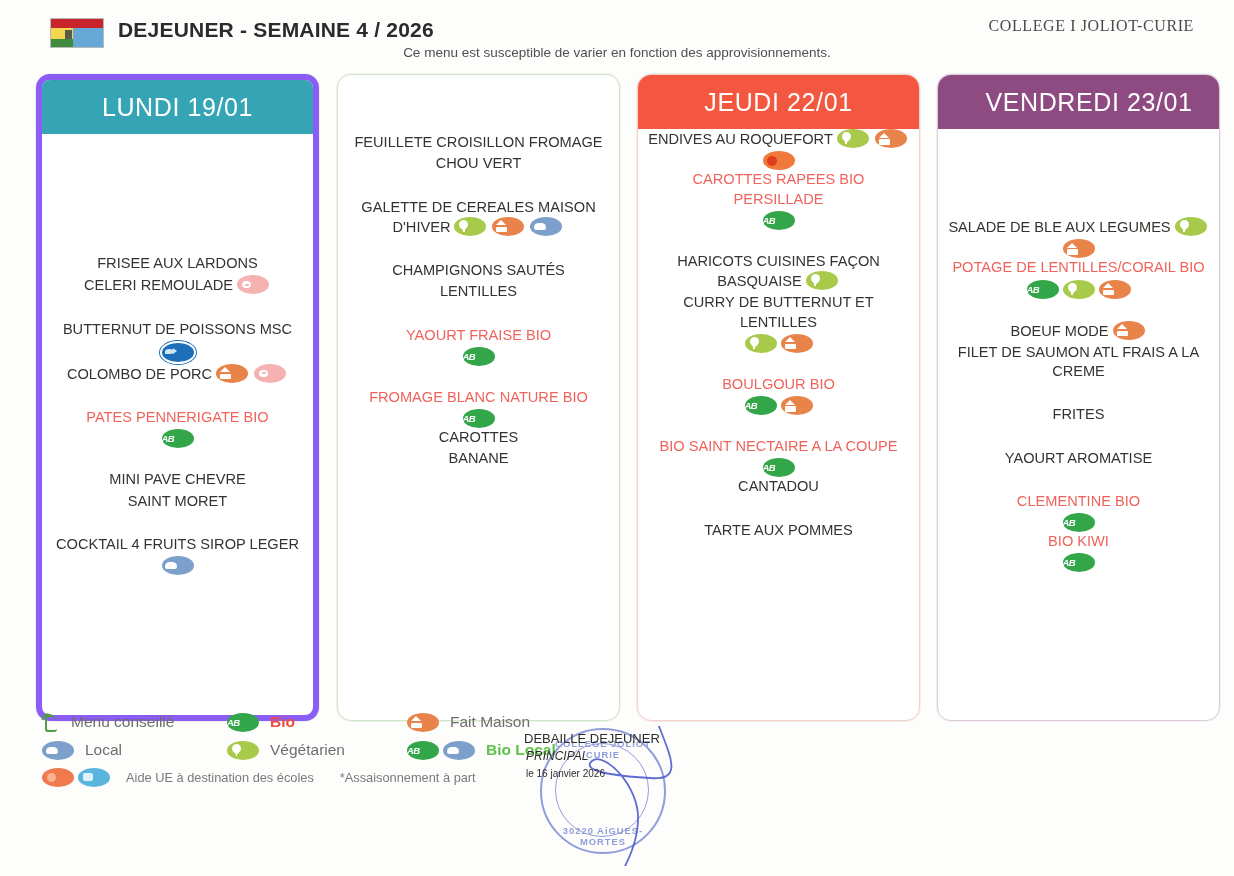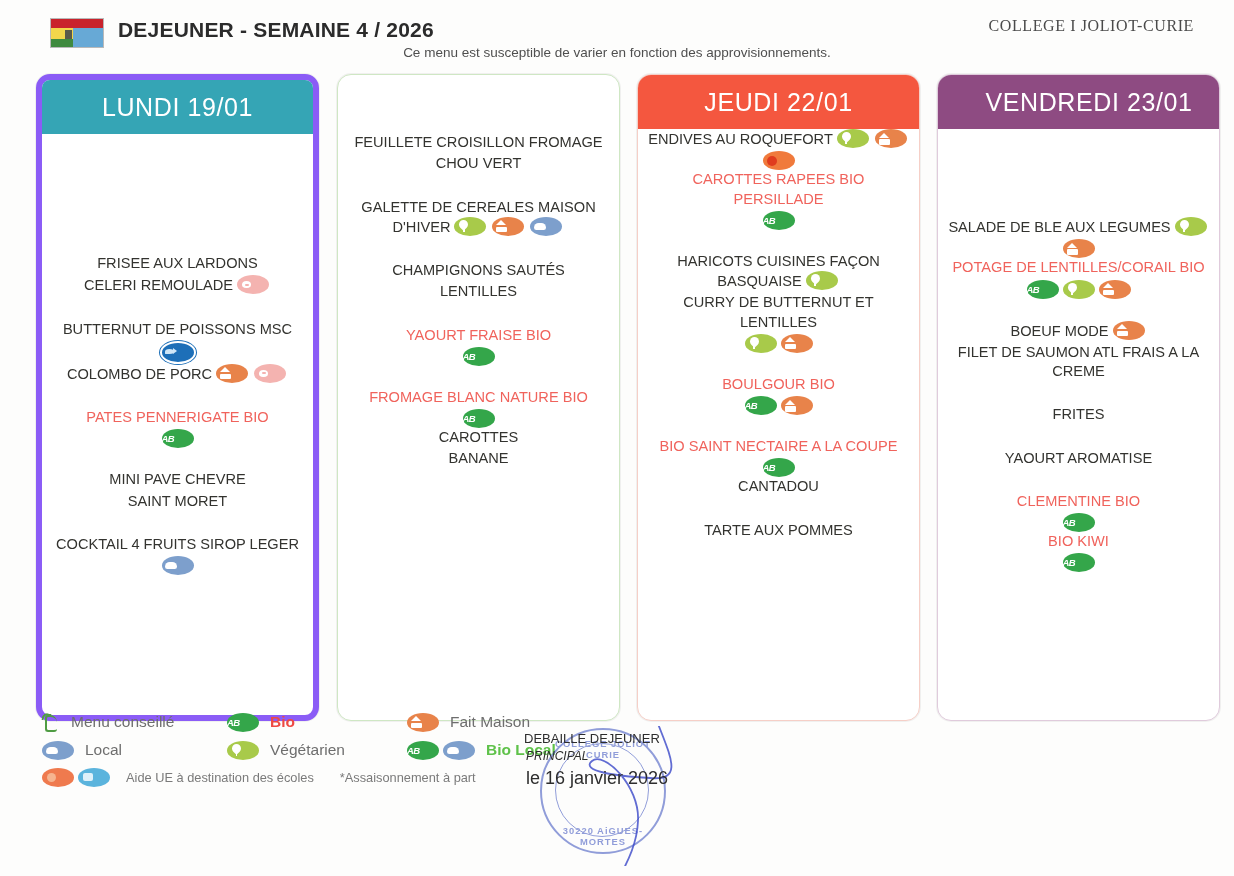--- a/index.html
+++ b/index.html
@@ -151,21 +151,21 @@
     border-top:2px solid #4f9c43;border-left:2px solid #4f9c43;
     border-radius:6px 0 0 0;transform:rotate(12deg);
   }
   .lrow3{display:flex;align-items:center;height:26px;}
   .lrow3 .note{font-size:12.8px;color:#7a7a7a;margin-left:14px;white-space:nowrap;}
   .lrow3 .note2{font-size:12.8px;color:#7a7a7a;margin-left:26px;white-space:nowrap;}
   
   .sigblock{position:absolute;left:520px;top:726px;width:200px;height:110px;}
   .sig-name{position:absolute;left:4px;top:5px;font-size:13px;color:#2d2d2d;white-space:nowrap;}
   .sig-role{position:absolute;left:6px;top:23px;font-size:12px;font-style:italic;color:#2d2d2d;}
-  .sig-date{position:absolute;left:6px;top:42px;font-size:18px;color:#2d2d2d;white-space:nowrap;}
+  .sig-date{position:absolute;left:6px;top:42px;font-size:10px;color:#2d2d2d;white-space:nowrap;}
   .stamp{
     position:absolute;left:20px;top:2px;width:122px;height:122px;
     border:2.2px solid #4f63c4;border-radius:50%;opacity:.62;
   }
   .stamp-in{
     position:absolute;left:13px;top:13px;width:92px;height:92px;
     border:1.6px solid #4f63c4;border-radius:50%;
   }
   .stamp-t{
     position:absolute;left:0;top:0;width:122px;height:122px;

